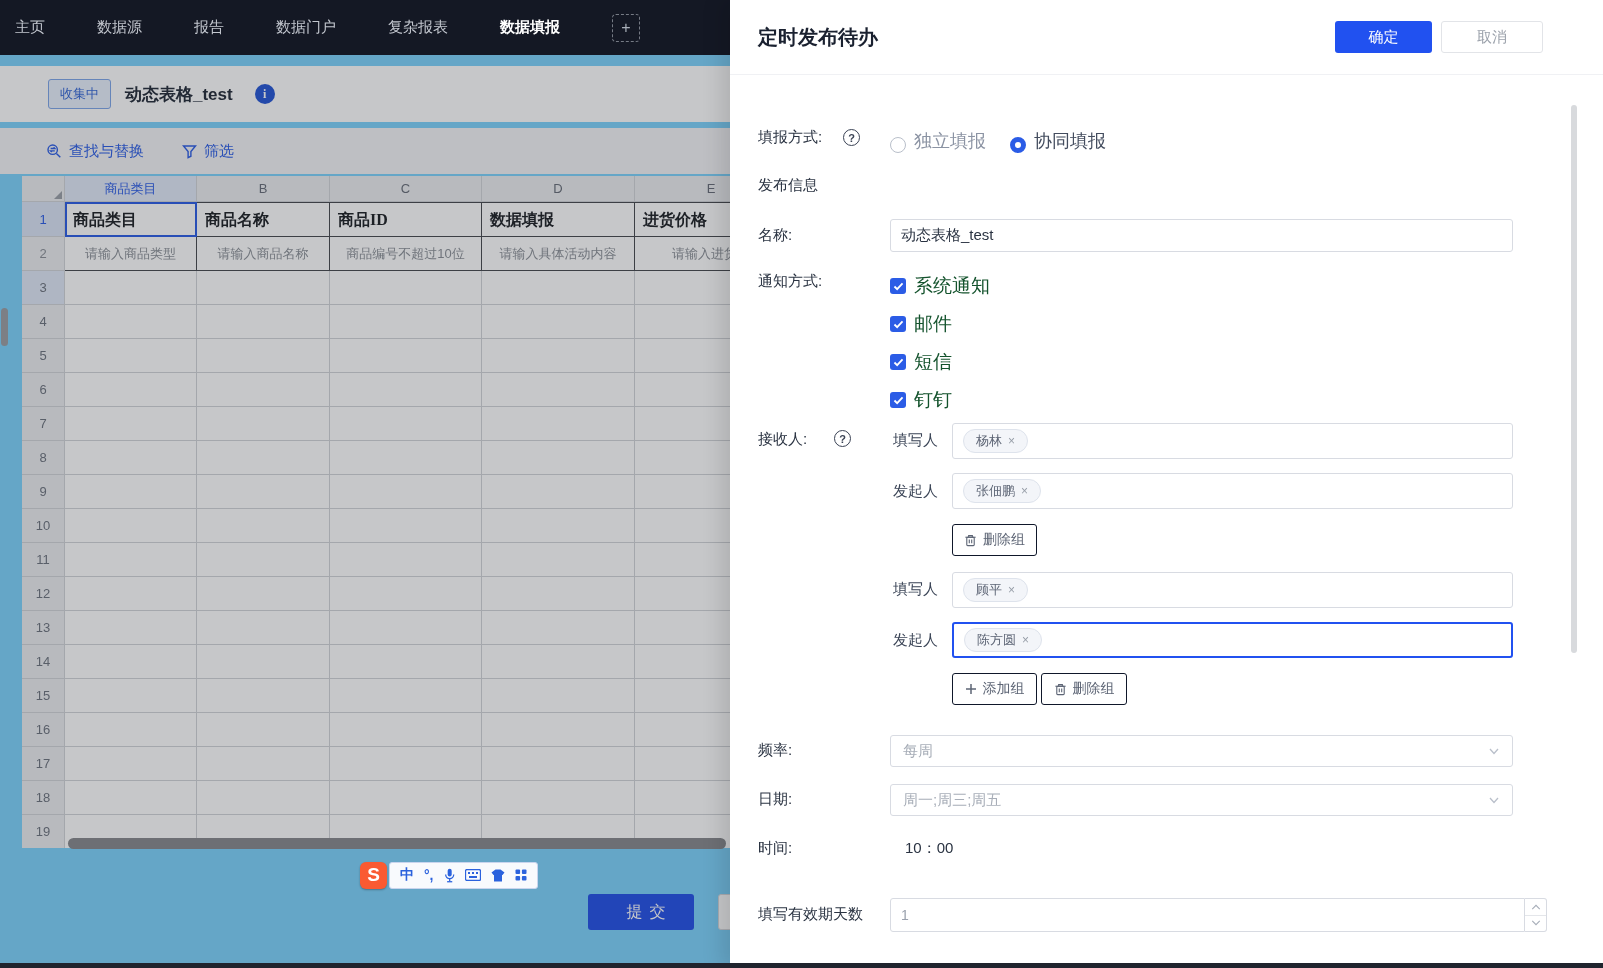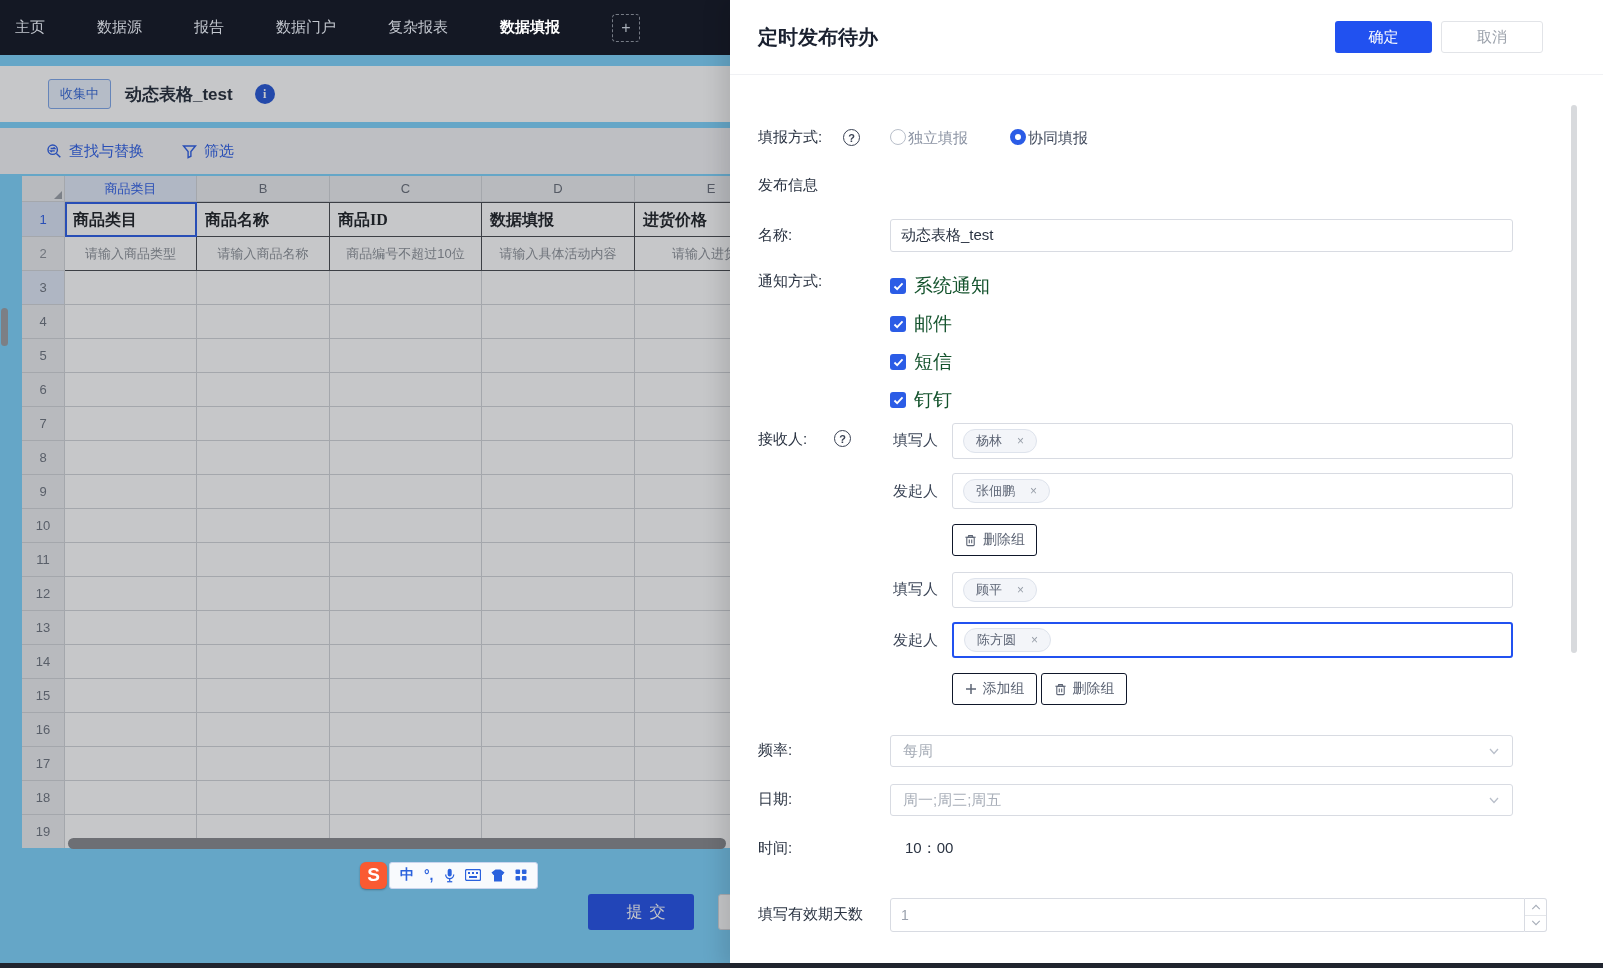--- a/index.html
+++ b/index.html
@@ -64,33 +64,33 @@
 
   
   .panel{position:absolute;left:730px;top:0;width:873px;height:968px;background:#fff;z-index:10;box-shadow:-8px 0 20px rgba(0,0,0,0.12);}
   .panel-header{position:absolute;left:0;top:0;width:873px;height:75px;border-bottom:1px solid #f0f1f4;}
   .panel-title{position:absolute;left:28px;top:24px;font-size:20px;font-weight:bold;color:#1a2130;}
   .btn-confirm{position:absolute;left:605px;top:21px;width:97px;height:32px;background:var(--primary-button);border:none;border-radius:3px;color:#fff;font-size:15px;display:flex;align-items:center;justify-content:center;}
   .btn-cancel{position:absolute;left:711px;top:21px;width:102px;height:32px;background:#fff;border:1px solid #e2e4e8;border-radius:3px;color:#9aa0aa;font-size:15px;display:flex;align-items:center;justify-content:center;}
 
   .flabel{position:absolute;font-size:15px;color:#2a3342;white-space:nowrap;}
   .help-icon{position:absolute;width:17px;height:17px;border:1.5px solid #3a4254;border-radius:50%;color:#3a4254;font-size:11px;font-weight:bold;display:flex;align-items:center;justify-content:center;}
-  .radio-opt{position:absolute;display:flex;align-items:flex-start;gap:2px;font-size:15px;}
+  .radio-opt{position:absolute;display:flex;align-items:flex-end;gap:8px;font-size:18px;}
   .radio{width:16px;height:16px;border-radius:50%;border:1.5px solid #b9bfca;background:#fff;}
   .radio.on{border:5px solid var(--accent);}
   .radio-opt .lbl-off{color:#8b93a3;}
   .radio-opt .lbl-on{color:#434c5e;}
   .section-title{position:absolute;font-size:15px;color:#2a3342;}
   .tinput{position:absolute;height:33px;border:1px solid #d8dbe2;border-radius:3px;font-size:15px;color:#2a3342;padding:0 10px;background:#fff;font-family:inherit;}
   .chk-row{position:absolute;display:flex;align-items:center;gap:8px;}
   .chkbox{width:16px;height:16px;border-radius:3px;background:var(--accent);display:flex;align-items:center;justify-content:center;}
   .chk-row .clbl{font-size:19px;color:#14532d;}
   .tag-input{position:absolute;left:222px;width:561px;height:36px;border:1px solid #d8dbe2;border-radius:3px;background:#fff;display:flex;align-items:center;padding-left:10px;}
   .tag-input.focused{border:2px solid var(--primary-button);}
-  .tag{height:24px;border:1px solid #dee3ec;background:#f3f5f9;border-radius:12px;display:flex;align-items:center;padding:0 12px;font-size:13px;color:#5d6575;gap:15px;}
+  .tag{height:24px;border:1px solid #dee3ec;background:#f3f5f9;border-radius:12px;display:flex;align-items:center;padding:0 12px;font-size:13px;color:#5d6575;gap:6px;}
   .tag .x{color:#979ea8;font-size:12px;cursor:pointer;}
   .grp-btn{position:absolute;height:32px;background:#fff;border:1px solid #0f172a;border-radius:3px;display:flex;align-items:center;justify-content:center;gap:6px;font-size:14px;color:#5d6575;}
   .sublabel{position:absolute;left:163px;font-size:15px;color:#3a4456;}
   .select{position:absolute;left:160px;width:623px;height:32px;border:1px solid #d8dbe2;border-radius:3px;background:#fff;display:flex;align-items:center;padding:0 12px;font-size:15px;color:#a8aeb8;justify-content:space-between;}
   .time-value{position:absolute;left:175px;font-size:15px;color:#2a3342;}
   .num-input{position:absolute;left:160px;top:898px;width:635px;height:34px;border:1px solid #d8dbe2;border-radius:3px 0 0 3px;font-size:14px;color:#9aa1ad;padding:0 10px;background:#fff;font-family:inherit;}
   .stepper{position:absolute;left:795px;top:898px;width:22px;height:34px;border:1px solid #d8dbe2;border-left:none;border-radius:0 3px 3px 0;display:flex;flex-direction:column;}
   .stepper .st{flex:1;display:flex;align-items:center;justify-content:center;}
   .stepper .st:first-child{border-bottom:1px solid #e4e6ea;}
   .panel-scrollbar{position:absolute;left:841px;top:105px;width:6px;height:548px;background:#d8dadd;border-radius:3px;}

